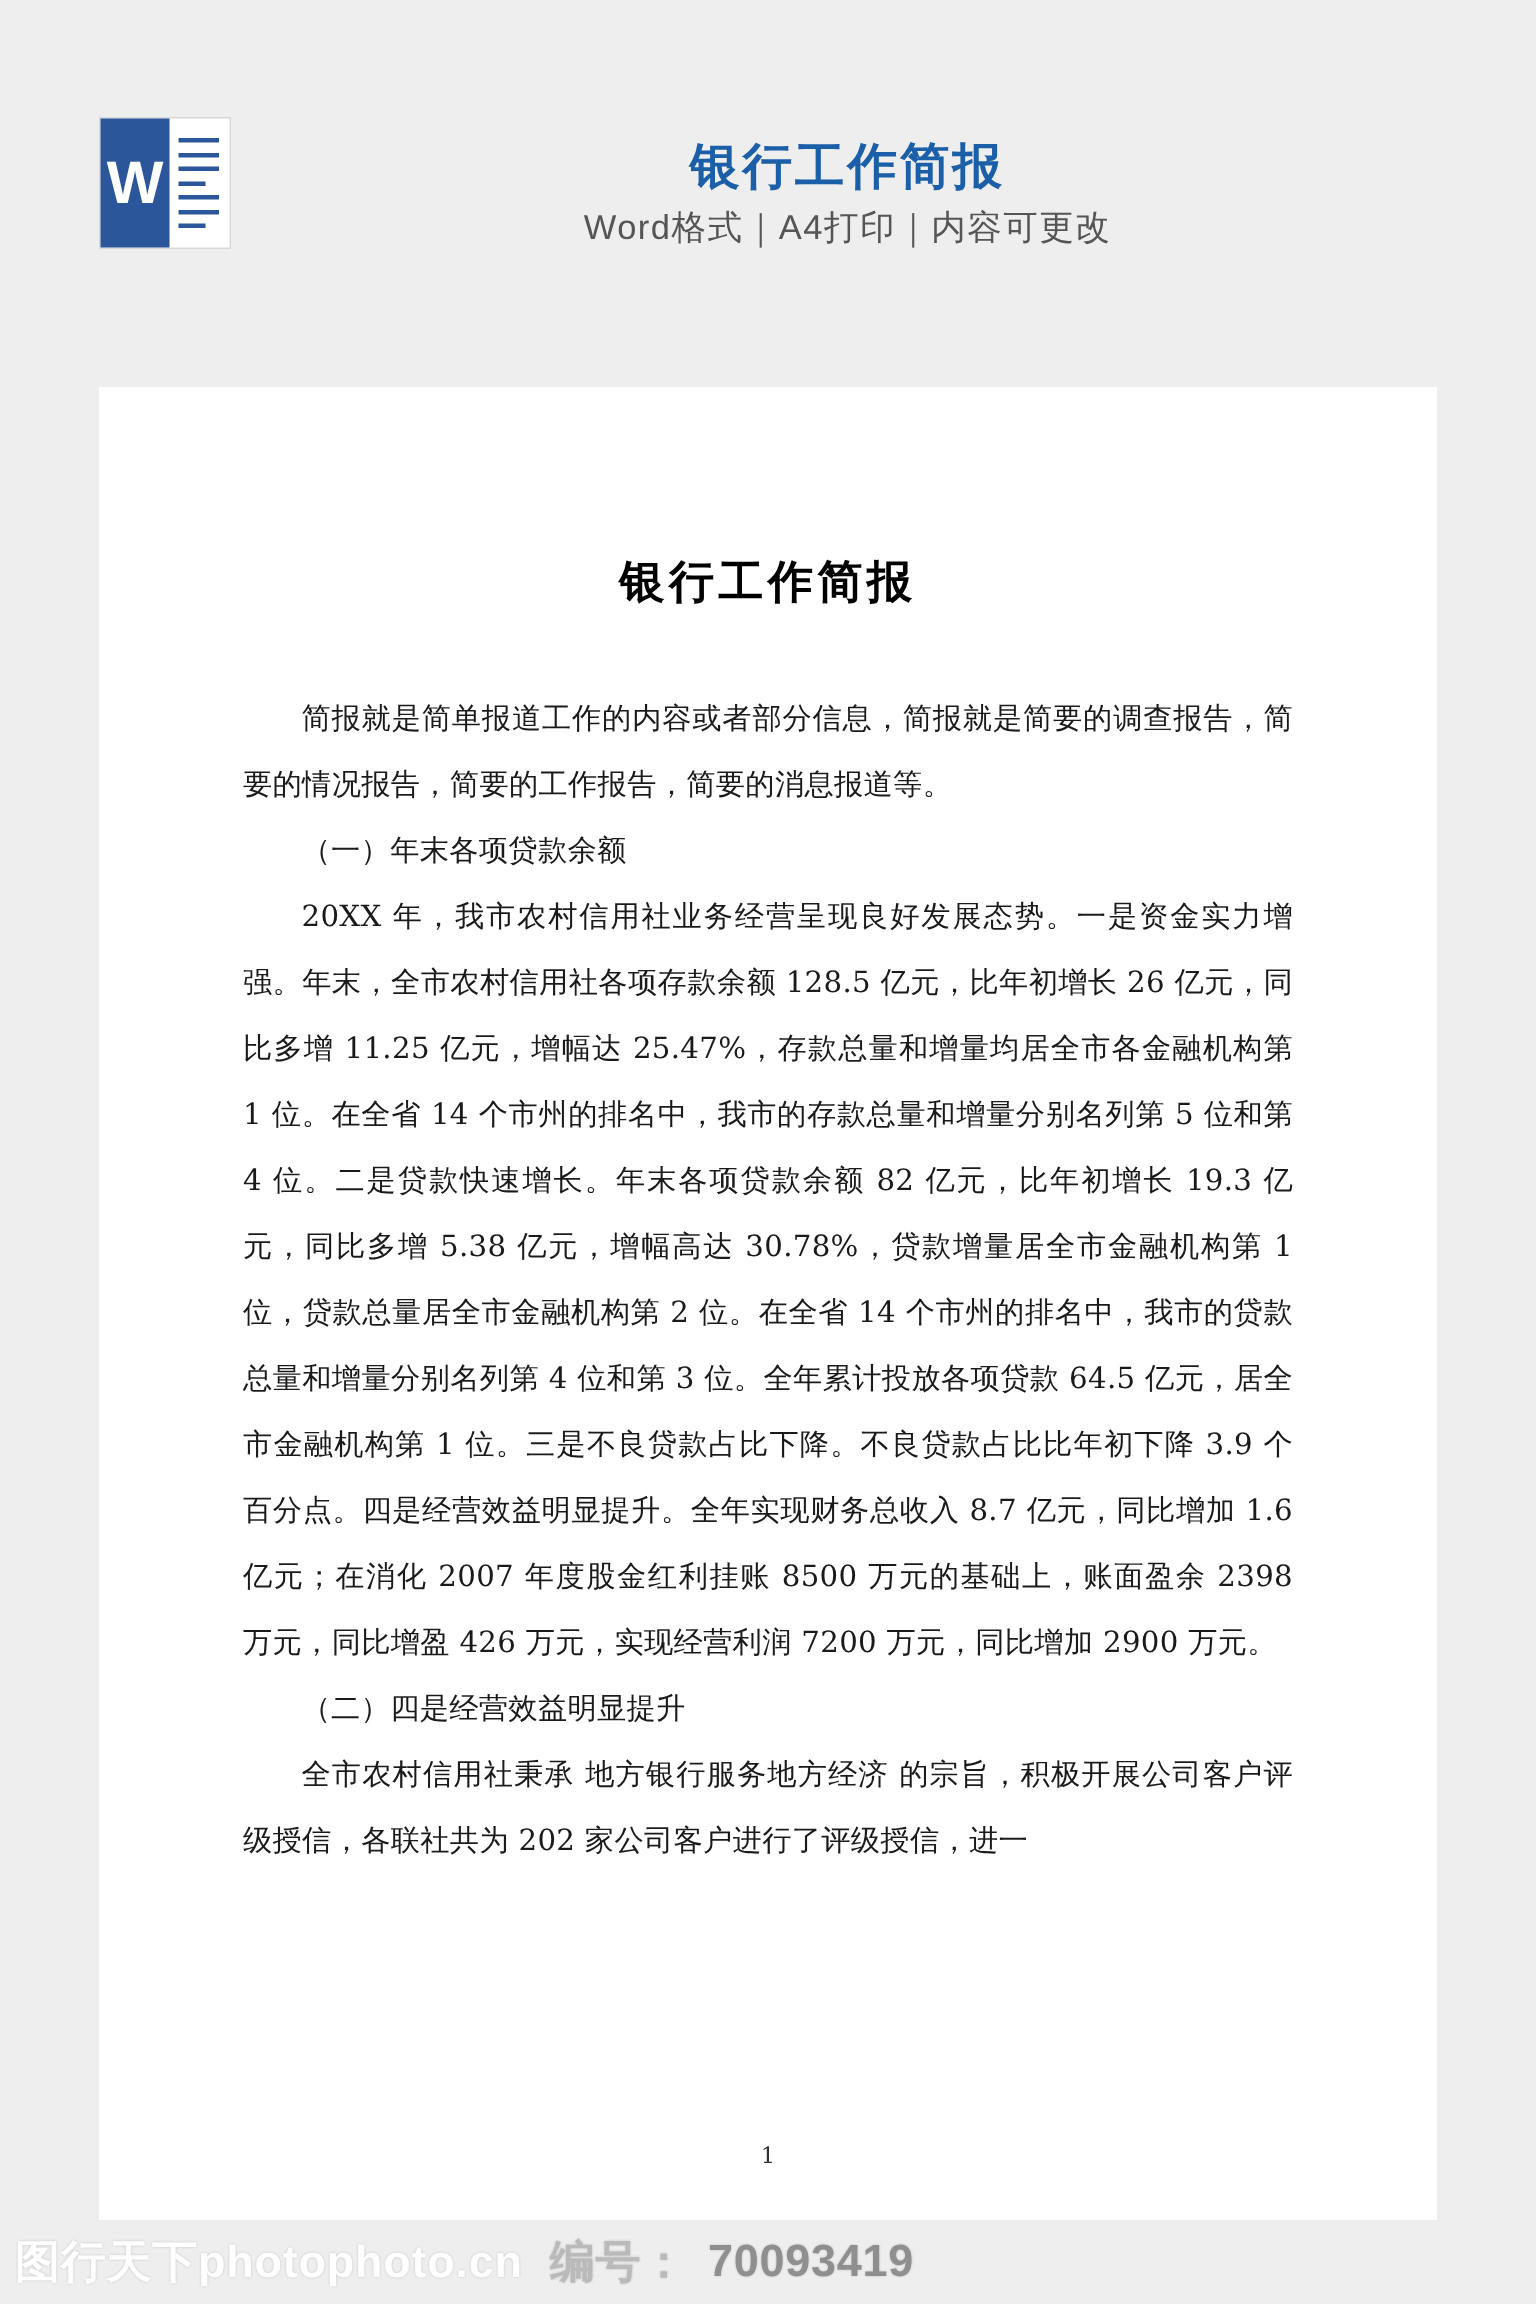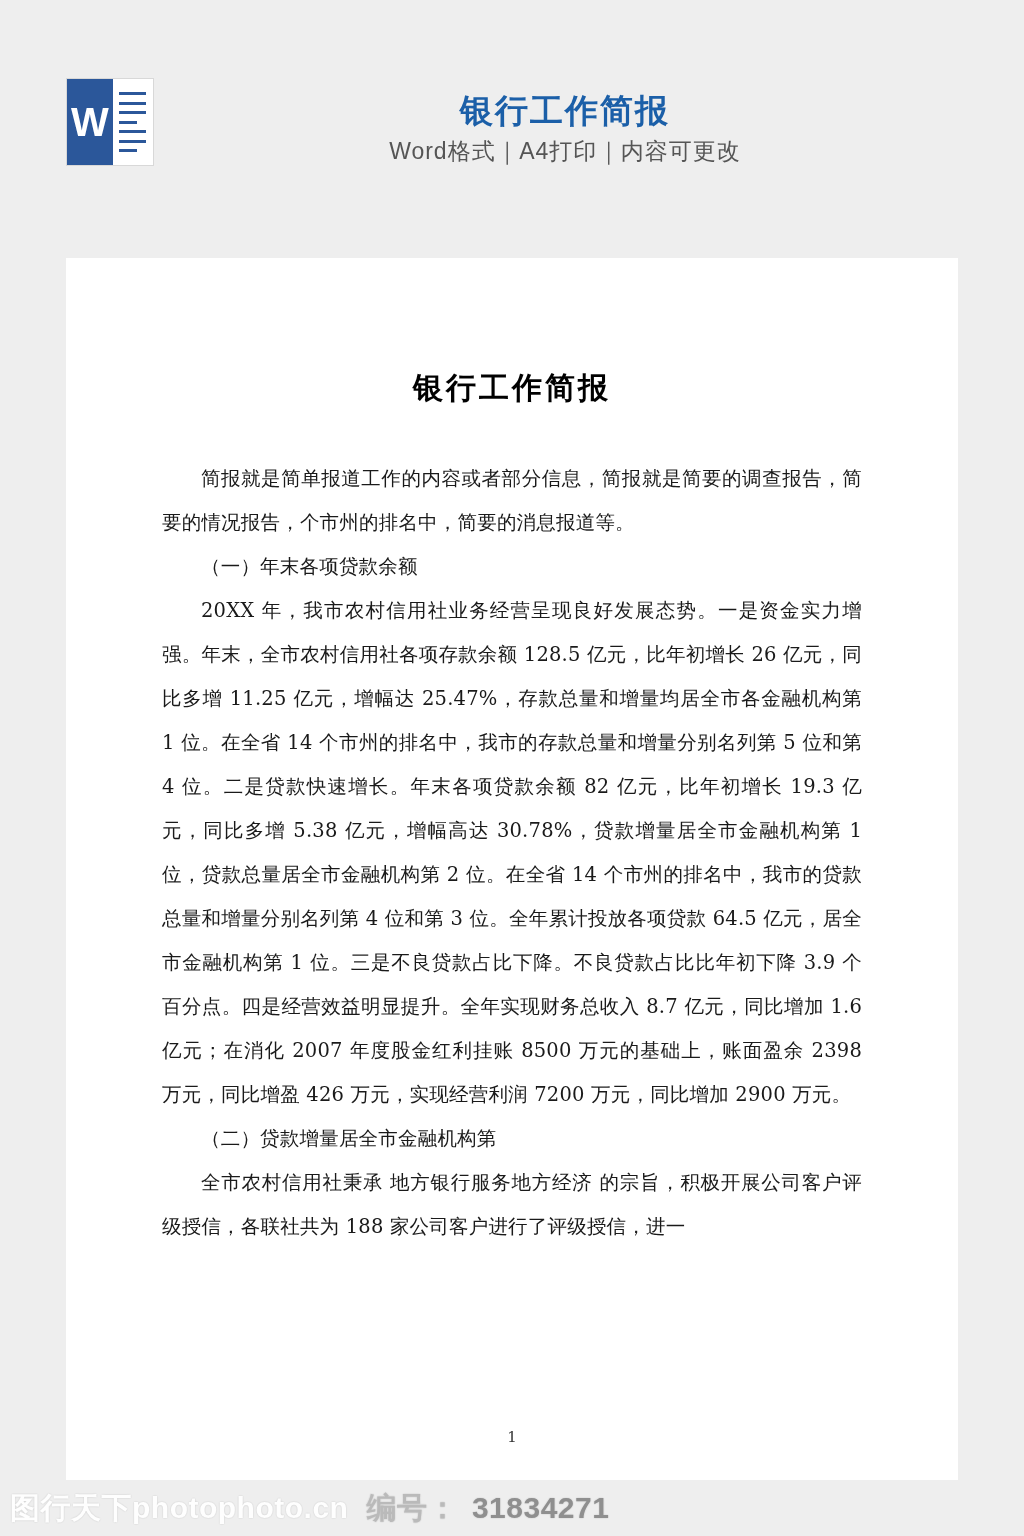--- a/index.html
+++ b/index.html
@@ -178,26 +178,26 @@
   </div>
   <div class="header-titles">
     <div class="header-title">银行工作简报</div>
     <div class="header-sub">Word格式｜A4打印｜内容可更改</div>
   </div>
 </div>
 
 <div class="page">
   <div class="doc-title">银行工作简报</div>
   <div class="doc-body">
-    <p class="indent">简报就是简单报道工作的内容或者部分信息，简报就是简要的调查报告，简要的情况报告，个市州的排名中，简要的消息报道等。</p>
+    <p class="indent">简报就是简单报道工作的内容或者部分信息，简报就是简要的调查报告，简要的情况报告，简要的工作报告，简要的消息报道等。</p>
     <p class="indent">（一）年末各项贷款余额</p>
     <p class="indent">20XX 年，我市农村信用社业务经营呈现良好发展态势。一是资金实力增强。年末，全市农村信用社各项存款余额 128.5 亿元，比年初增长 26 亿元，同比多增 11.25 亿元，增幅达 25.47%，存款总量和增量均居全市各金融机构第 1 位。在全省 14 个市州的排名中，我市的存款总量和增量分别名列第 5 位和第 4 位。二是贷款快速增长。年末各项贷款余额 82 亿元，比年初增长 19.3 亿元，同比多增 5.38 亿元，增幅高达 30.78%，贷款增量居全市金融机构第 1 位，贷款总量居全市金融机构第 2 位。在全省 14 个市州的排名中，我市的贷款总量和增量分别名列第 4 位和第 3 位。全年累计投放各项贷款 64.5 亿元，居全市金融机构第 1 位。三是不良贷款占比下降。不良贷款占比比年初下降 3.9 个百分点。四是经营效益明显提升。全年实现财务总收入 8.7 亿元，同比增加 1.6 亿元；在消化 2007 年度股金红利挂账 8500 万元的基础上，账面盈余 2398 万元，同比增盈 426 万元，实现经营利润 7200 万元，同比增加 2900 万元。</p>
-    <p class="indent">（二）贷款增量居全市金融机构第</p>
-    <p class="indent">全市农村信用社秉承 地方银行服务地方经济 的宗旨，积极开展公司客户评级授信，各联社共为 188 家公司客户进行了评级授信，进一</p>
+    <p class="indent">（二）四是经营效益明显提升</p>
+    <p class="indent">全市农村信用社秉承 地方银行服务地方经济 的宗旨，积极开展公司客户评级授信，各联社共为 202 家公司客户进行了评级授信，进一</p>
   </div>
   <div class="page-number">1</div>
 </div>
 
 <div class="footer">
   <span class="wm">图行天下photophoto.cn</span>
   <span class="wm gray">编号：</span>
-  <span class="wm num">31834271</span>
+  <span class="wm num">70093419</span>
 </div>
 
 </body></html>

